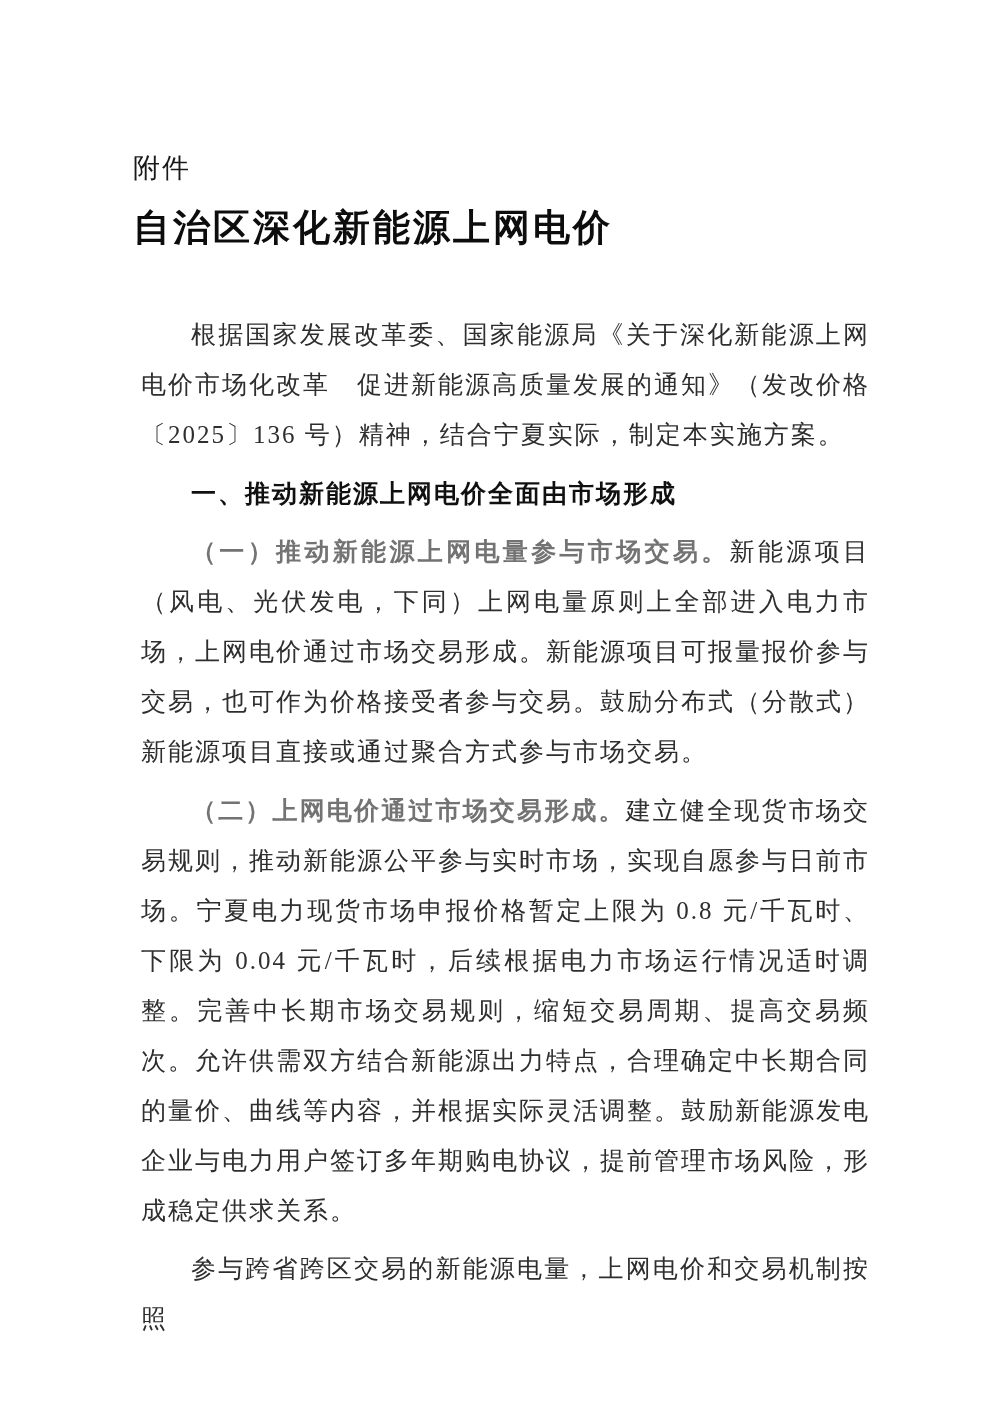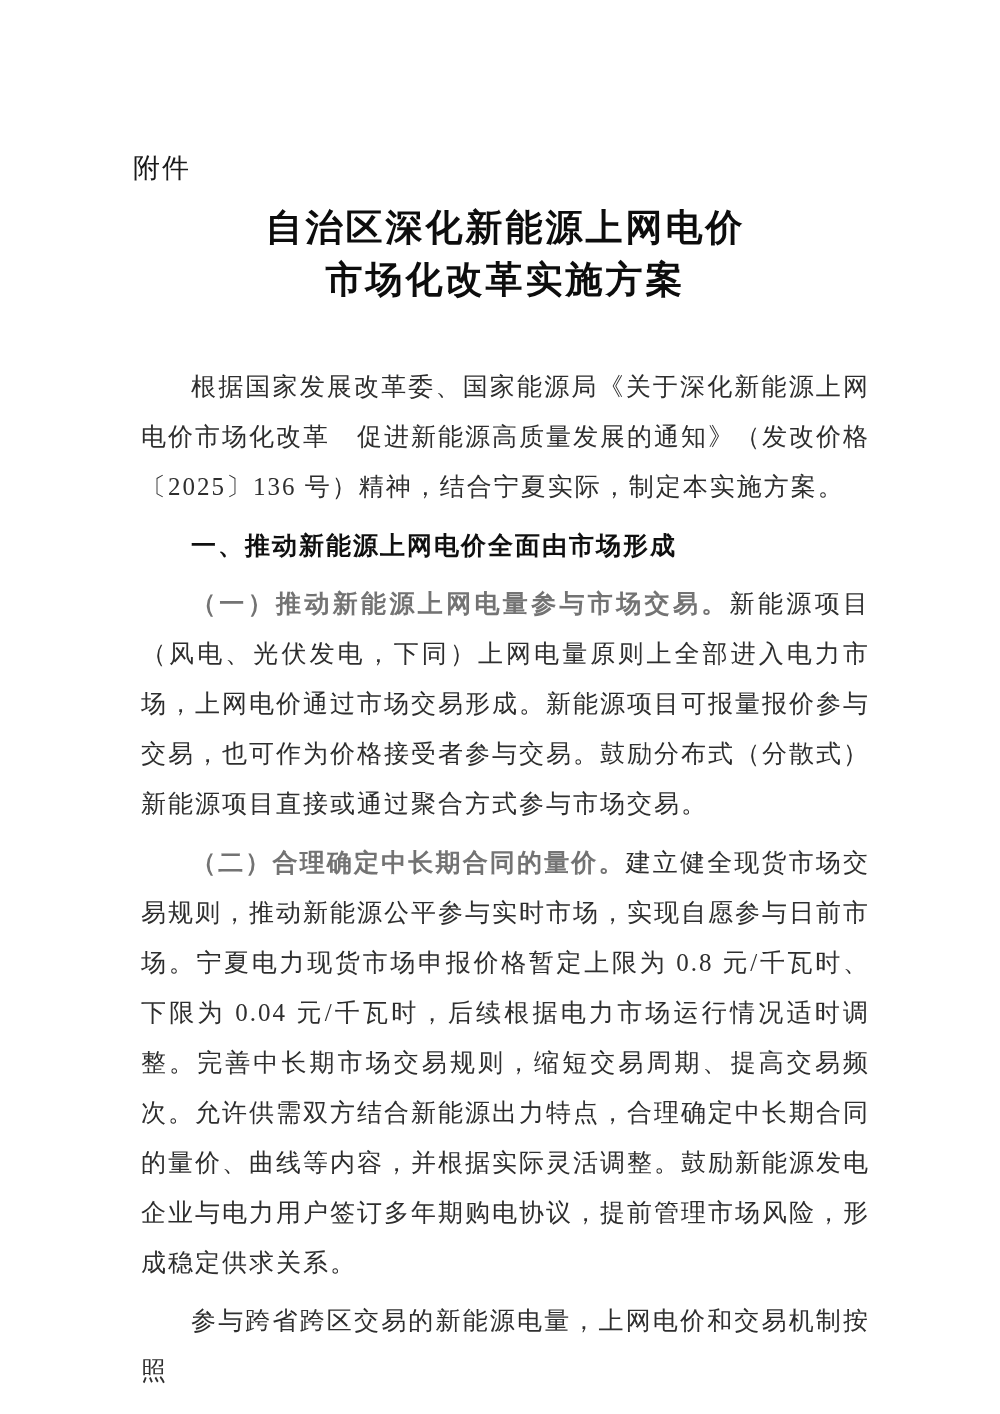--- a/index.html
+++ b/index.html
@@ -21,21 +21,21 @@
   .attachment {
     font-family: "Liberation Sans", "DejaVu Sans", sans-serif;
     font-size: 27px;
     line-height: 40px;
     letter-spacing: 2px;
     color: #1a1a1a;
     text-align: left;
   }
   .title {
     margin: 14px 0 0 0;
-    text-align: center;
+    text-align: left;
     font-family: "Liberation Sans", "DejaVu Sans", sans-serif;
     font-weight: 700;
     font-size: 37px;
     line-height: 52px;
     letter-spacing: 3px;
     color: #0d0d0d;
   }
   .title .title-line {
     display: block;
   }
@@ -64,23 +64,22 @@
   }
 </style>
 </head>
 <body>
 
 <div class="page">
   <div class="attachment">附件</div>
 
   <h1 class="title">
     <span class="title-line">自治区深化新能源上网电价</span>
-    <span class="title-line">市场化改革实施方案</span>
   </h1>
 
   <div class="doc-body">
       <p class="para">根据国家发展改革委、国家能源局《关于深化新能源上网电价市场化改革　促进新能源高质量发展的通知》（发改价格〔2025〕136 号）精神，结合宁夏实际，制定本实施方案。</p>
       <p class="para heading">一、推动新能源上网电价全面由市场形成</p>
       <p class="para"><span class="lead">（一）推动新能源上网电量参与市场交易。</span>新能源项目（风电、光伏发电，下同）上网电量原则上全部进入电力市场，上网电价通过市场交易形成。新能源项目可报量报价参与交易，也可作为价格接受者参与交易。鼓励分布式（分散式）新能源项目直接或通过聚合方式参与市场交易。</p>
-      <p class="para"><span class="lead">（二）合理确定中长期合同的量价。</span>建立健全现货市场交易规则，推动新能源公平参与实时市场，实现自愿参与日前市场。宁夏电力现货市场申报价格暂定上限为 0.8 元/千瓦时、下限为 0.04 元/千瓦时，后续根据电力市场运行情况适时调整。完善中长期市场交易规则，缩短交易周期、提高交易频次。允许供需双方结合新能源出力特点，合理确定中长期合同的量价、曲线等内容，并根据实际灵活调整。鼓励新能源发电企业与电力用户签订多年期购电协议，提前管理市场风险，形成稳定供求关系。</p>
+      <p class="para"><span class="lead">（二）上网电价通过市场交易形成。</span>建立健全现货市场交易规则，推动新能源公平参与实时市场，实现自愿参与日前市场。宁夏电力现货市场申报价格暂定上限为 0.8 元/千瓦时、下限为 0.04 元/千瓦时，后续根据电力市场运行情况适时调整。完善中长期市场交易规则，缩短交易周期、提高交易频次。允许供需双方结合新能源出力特点，合理确定中长期合同的量价、曲线等内容，并根据实际灵活调整。鼓励新能源发电企业与电力用户签订多年期购电协议，提前管理市场风险，形成稳定供求关系。</p>
       <p class="para">参与跨省跨区交易的新能源电量，上网电价和交易机制按照</p>
     </div>
 </div>
 
 </body></html>

